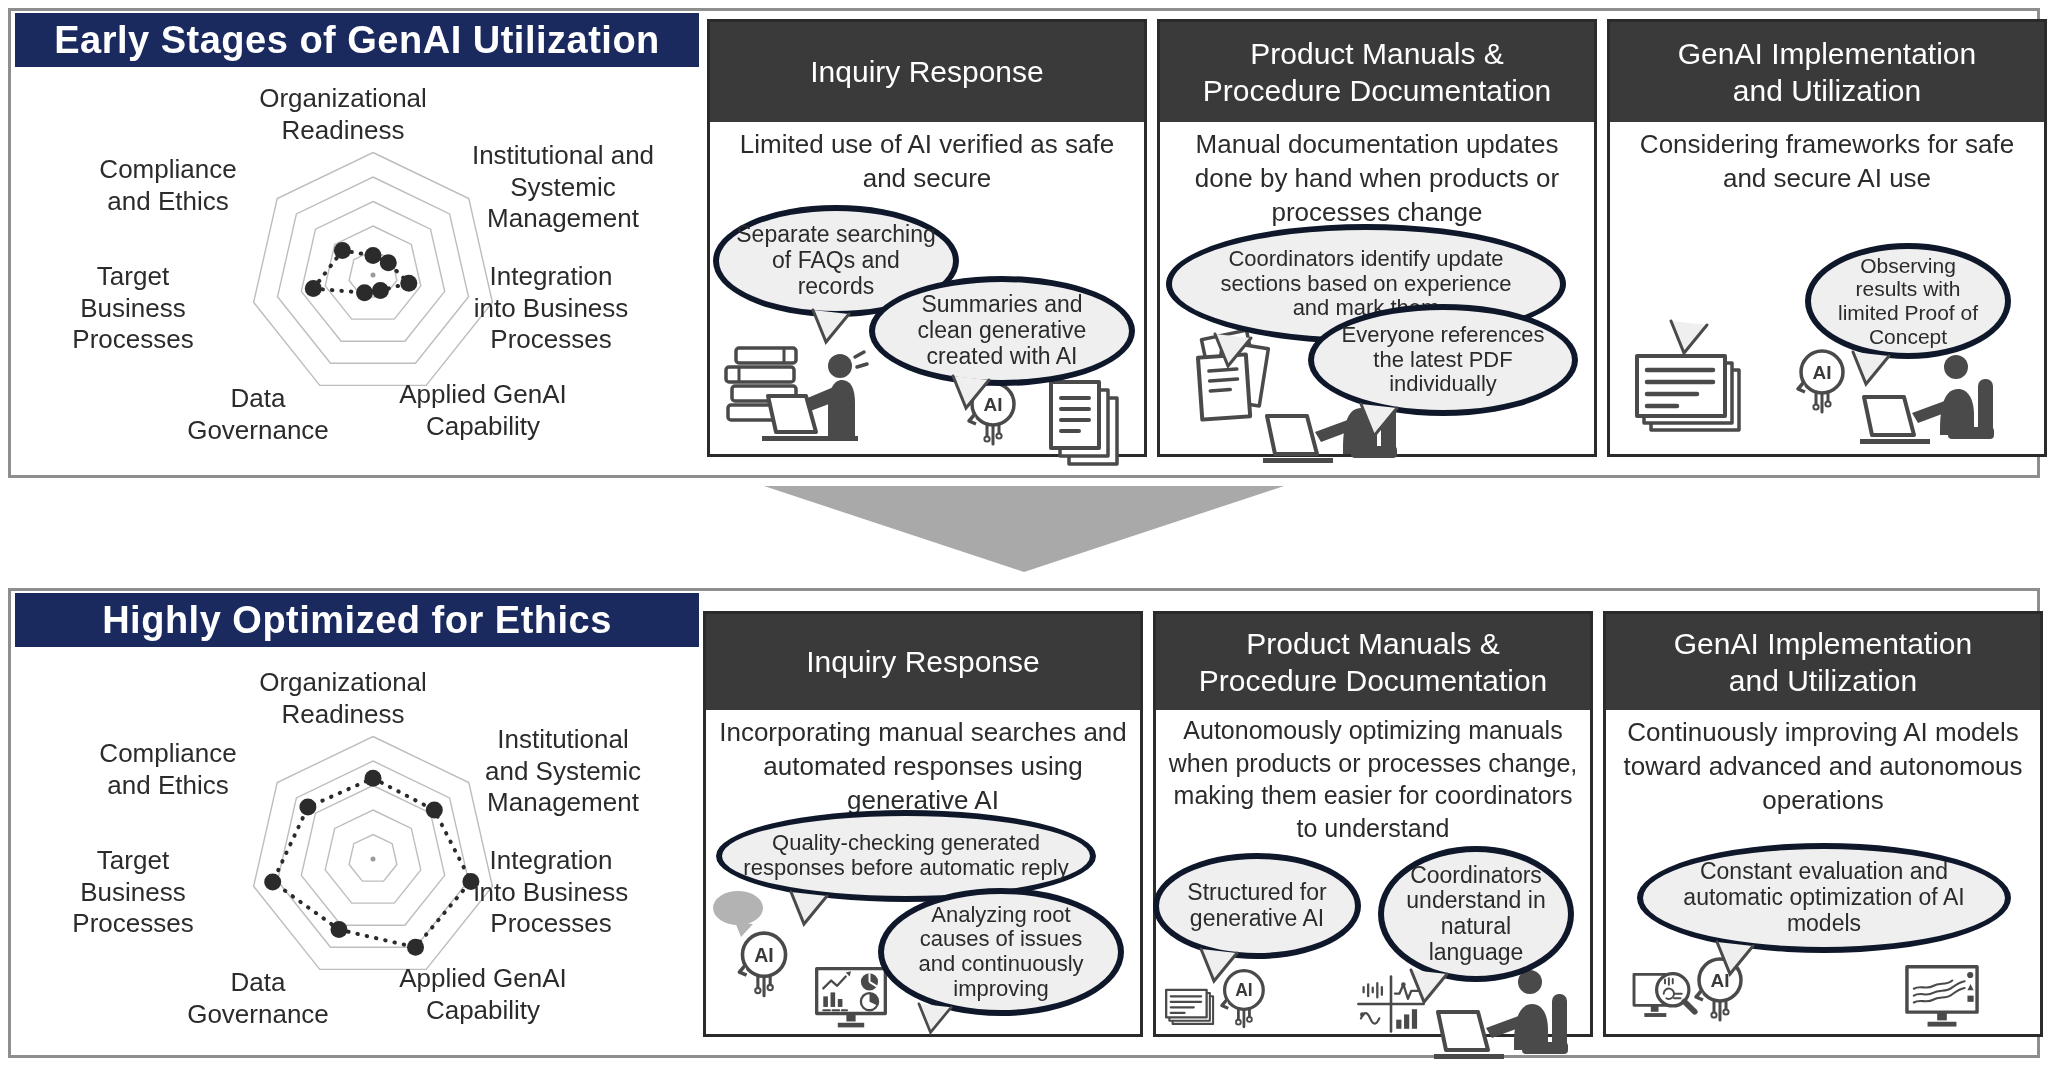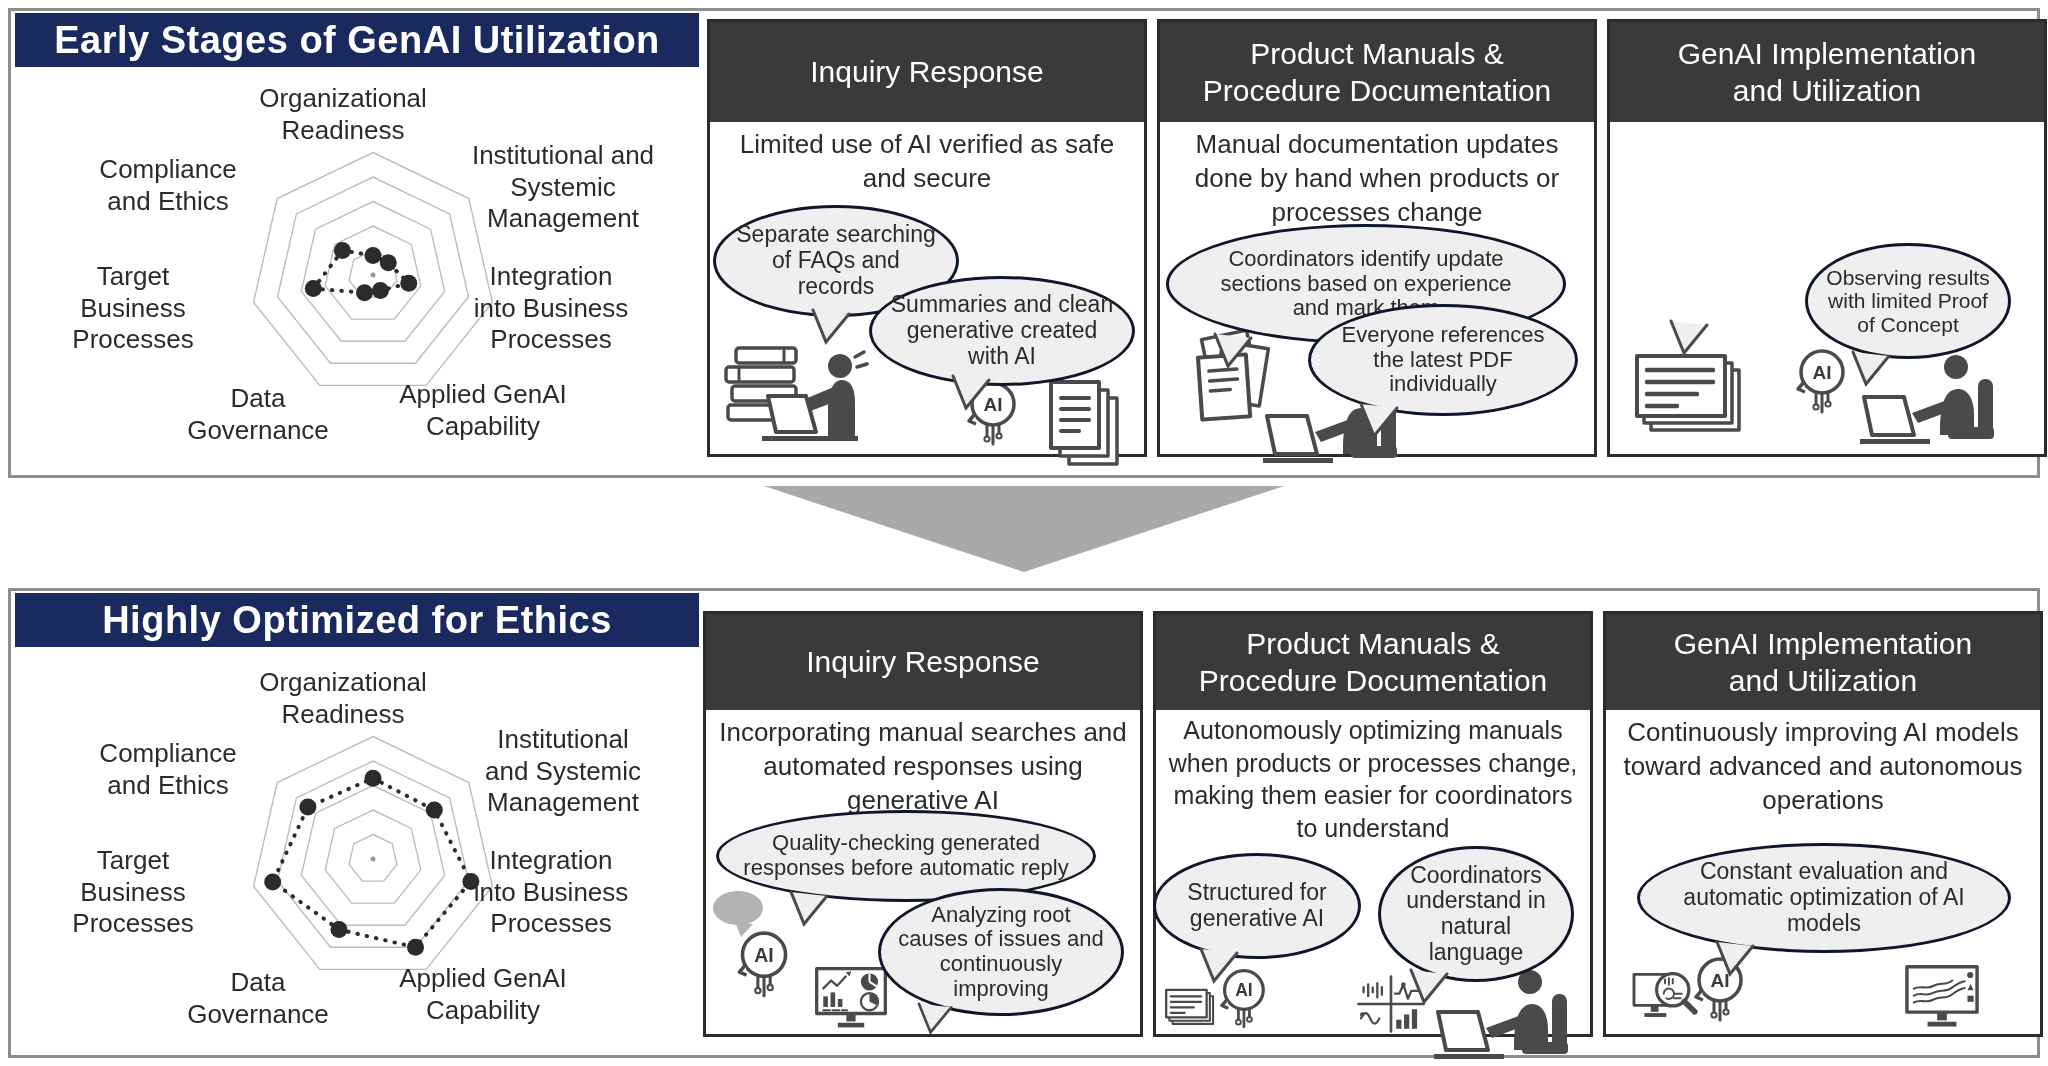--- a/index.html
+++ b/index.html
@@ -14,21 +14,21 @@
   .rlabel{position:absolute;transform:translate(-50%,-50%);text-align:center;
           font-size:26px;line-height:1.22;color:#2b2b2b;white-space:nowrap;}
   .rlabel span{display:block;}
   .card{position:absolute;background:#fff;border:3px solid #2b2b2b;}
   .card-header{position:absolute;left:0;top:0;right:0;height:100px;background:#3b3a3a;
                color:#fff;display:flex;flex-direction:column;align-items:center;
                justify-content:center;text-align:center;font-size:30px;line-height:1.25;}
   .card-header span{display:block;}
   .card-body{position:absolute;left:6px;right:6px;top:106px;text-align:center;
              font-size:26px;line-height:1.3;color:#2b2b2b;}
-  .bubble{position:absolute;background:#efefef;border:3px solid #0f172a;border-radius:50%;
+  .bubble{position:absolute;background:#efefef;border:6px solid #0f172a;border-radius:50%;
           display:flex;align-items:center;justify-content:center;text-align:center;
           color:#2b2b2b;line-height:1.12;padding:0 16px;box-sizing:border-box;}
   .tail{position:absolute;}
   .icon{position:absolute;}
   .ico-stroke{stroke:#4a4a4a;fill:none;stroke-linecap:round;stroke-linejoin:round;}
   .ico-fillw{fill:#ffffff;stroke:#4a4a4a;stroke-linejoin:round;}
   .ico-solid{fill:#4a4a4a;}
   .arrow{position:absolute;left:760px;top:484px;}
 </style>
 </head>
@@ -174,20 +174,21 @@
       <path d="M3,2 L16,34 L39,6 Z" fill="#efefef"></path>
         <path d="M3,2 L16,34 L39,6" fill="none" stroke="#4a4a4a" stroke-width="3" stroke-linecap="round"></path>
       </svg>
   </div>
 
   <div class="card" style="left:1596px;top:8px;width:434px;height:432px">
     <div class="card-header">
       <span>GenAI Implementation</span>
         <span>and Utilization</span>
       </div>
+    <div class="card-body">Considering frameworks for safe and secure AI use</div>
     <svg class="icon" style="left:21px;top:330px" width="120" height="100" viewBox="0 0 120 100">
       <rect class="ico-fillw" x="20" y="18" width="88" height="60" stroke-width="3.5"></rect>
       <rect class="ico-fillw" x="13" y="11" width="88" height="60" stroke-width="3.5"></rect>
       <rect class="ico-fillw" x="6" y="4" width="88" height="60" stroke-width="4"></rect>
       <path class="ico-stroke" d="M16,18 h66 M16,30 h66 M16,42 h50 M16,54 h30" stroke-width="4.5"></path>
     </svg>
     <svg class="icon" style="left:183px;top:324px" width="56" height="76" viewBox="0 0 56 76">
       <circle class="ico-fillw" cx="29" cy="26" r="21" stroke-width="3.5"></circle>
       <path class="ico-fillw" d="M11,36 l-6,7 7,3" stroke-width="3.5"></path>
       <text x="29" y="33" text-anchor="middle" font-size="19" font-weight="bold" fill="#3b3a3a">AI</text>

